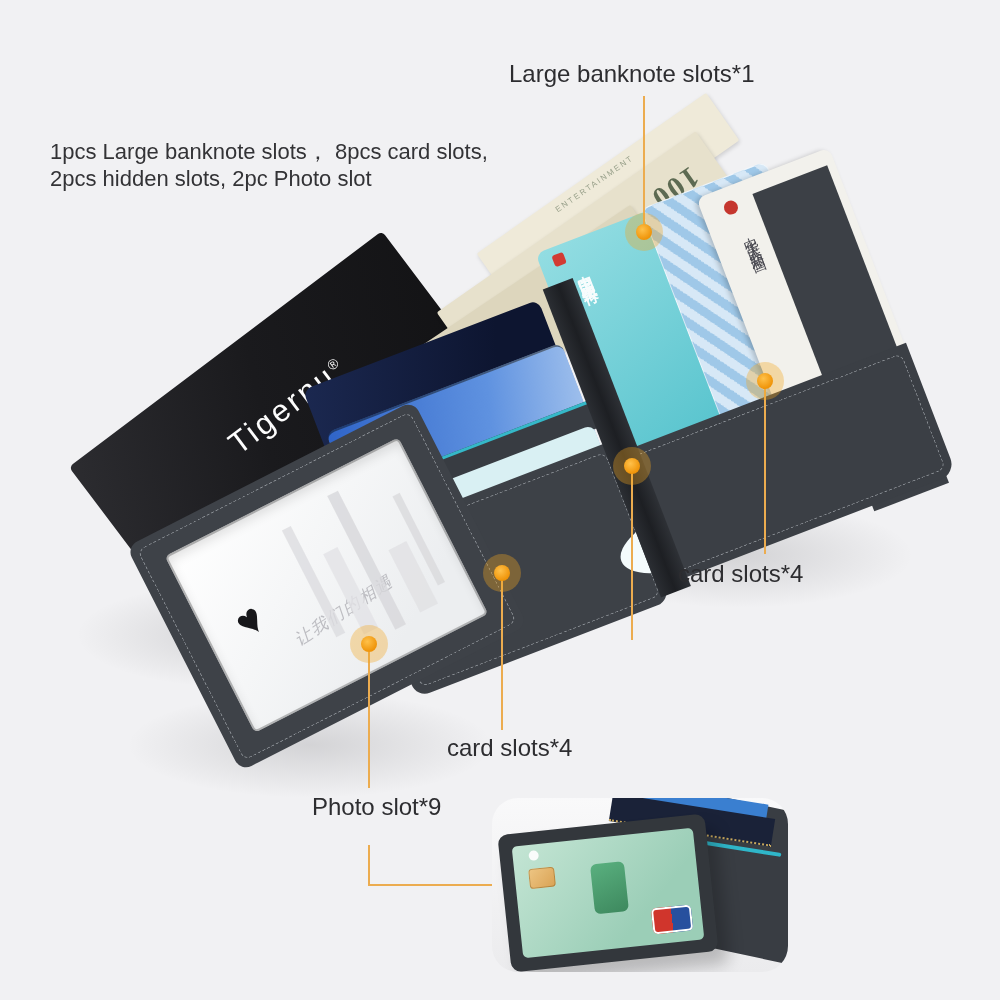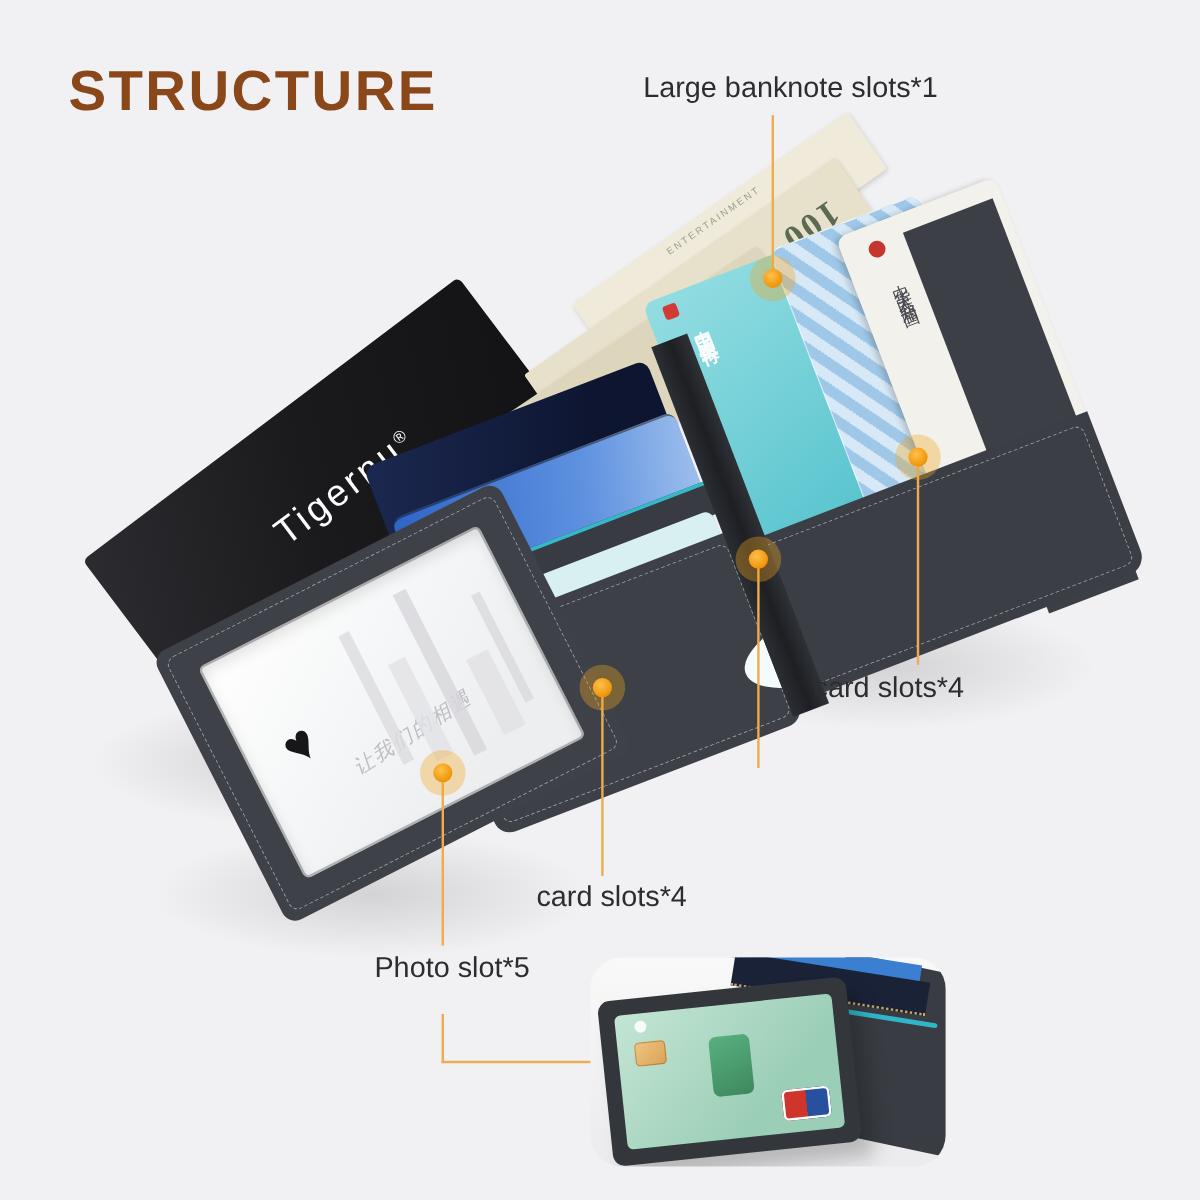--- a/index.html
+++ b/index.html
@@ -5,21 +5,21 @@
   html,body{margin:0;padding:0;}
   body{font-family:"Liberation Sans", sans-serif;}
   #stage{position:relative;width:1000px;height:1000px;background:#f1f1f3;overflow:hidden;}
 
   
   .title{position:absolute;left:57px;top:48px;font-size:47px;font-weight:700;letter-spacing:2px;color:#8a4719;z-index:10;}
   .subtitle{position:absolute;left:50px;top:138px;font-size:22px;line-height:27px;color:#333336;z-index:10;}
 
   
   .callout-label{position:absolute;font-size:24px;color:#2d2d30;z-index:10;white-space:nowrap;}
-  #lbl-banknote{left:509px;top:60px;margin-left:27px;}
+  #lbl-banknote{left:509px;top:60px;}
   #lbl-card-right{left:678px;top:560px;}
   #lbl-hidden{left:562px;top:643px;}
   #lbl-card-bottom{left:447px;top:734px;}
   #lbl-photo{left:312px;top:793px;}
 
   
   .cline{position:absolute;background:#ecac4f;z-index:8;}
   .v{width:2px;}
   .h{height:2px;}
   #ln-banknote{left:643px;top:96px;height:130px;}
@@ -161,21 +161,24 @@
   .in-unionpay{position:absolute;right:10px;bottom:10px;width:40px;height:26px;border-radius:5px;
     background:linear-gradient(90deg,#d0352c 0 50%,#27509e 50% 100%);
     box-shadow:inset 0 0 0 2px #ffffff;}
   .in-banklogo{position:absolute;left:16px;top:6px;width:10px;height:10px;border-radius:50%;background:#ffffff;opacity:0.9;}
 </style>
 </head>
 <body>
 
 <div id="stage">
 
-  <div class="title">STRUCTURE</div>
+  <div class="subtitle">
+    <div>1pcs Large banknote slots，  8pcs card slots,</div>
+    <div>2pcs hidden slots, 2pc Photo slot</div>
+  </div>
 
   <div class="shadow" id="sh-box"></div>
   <div class="shadow" id="sh-photo"></div>
   <div class="shadow" id="sh-wallet"></div>
 
   <div class="gift-box">
     <div class="side"></div>
     <div class="brand"><span>Tigernu</span><sup>®</sup></div>
   </div>
 
@@ -252,15 +255,15 @@
 
   <div class="dot" id="dot-banknote"></div>
   <div class="dot" id="dot-card-right"></div>
   <div class="dot" id="dot-hidden"></div>
   <div class="dot" id="dot-card-bottom"></div>
   <div class="dot" id="dot-photo"></div>
 
   <div class="callout-label" id="lbl-banknote">Large banknote slots*1</div>
   <div class="callout-label" id="lbl-card-right">card slots*4</div>
   <div class="callout-label" id="lbl-card-bottom">card slots*4</div>
-  <div class="callout-label" id="lbl-photo">Photo slot*5</div>
+  <div class="callout-label" id="lbl-photo">Photo slot*9</div>
 
 </div>
 
 </body></html>

